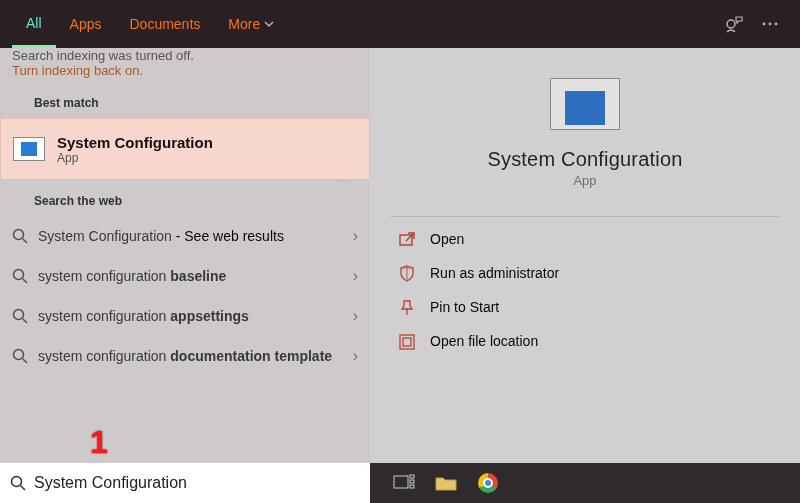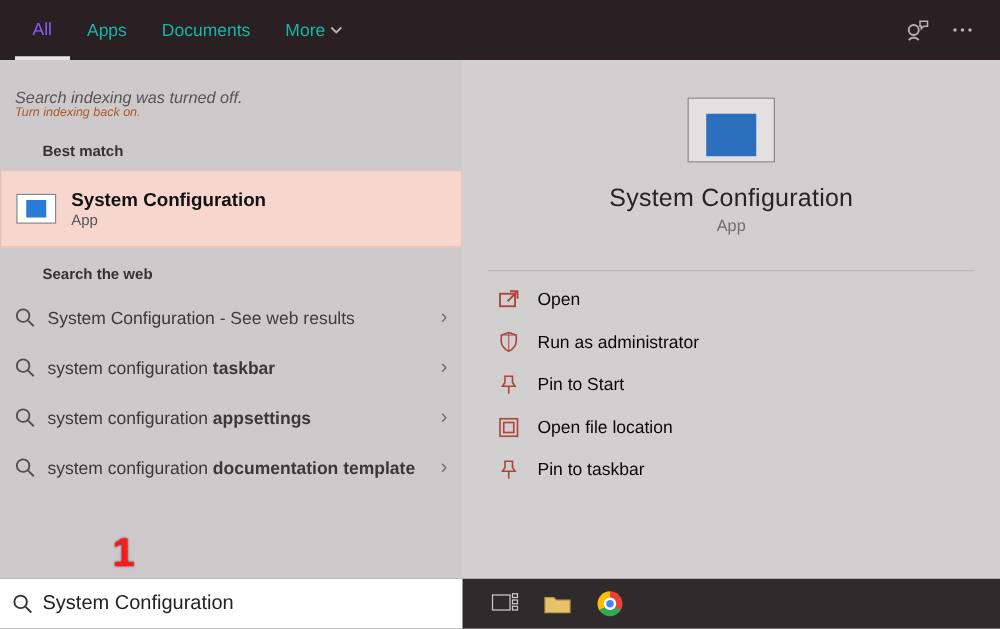--- a/index.html
+++ b/index.html
@@ -13,37 +13,37 @@
     display: flex;
     align-items: center;
     padding: 0 12px;
     color: #b9b2b5;
     font-size: 14px;
   }
   .tab {
     padding: 0 14px;
     height: 48px;
     display:flex; align-items:center;
-    color:#14b8a6;
+    color:#f97316;
     cursor:pointer;
   }
-  .tab.active { color:#8b5cf6; border-bottom: 3px solid #e5e5e5; }
+  .tab.active { color:#5eead4; border-bottom: 3px solid #86efac; }
   .tab.more svg { margin-left:4px; }
   .header-spacer { flex:1; }
   .header-icon { width:36px; height:36px; display:flex; align-items:center; justify-content:center; color:#b9b2b5; }
 
   
   .main { display:flex; height: calc(100% - 48px - 40px); }
   .left { width: 370px; background: #e8e6e7; position:relative; }
   .right { flex:1; background: #ecebeb; position:relative; }
 
   
-  .indexing-msg { padding: 22px 12px 4px; font-style: italic; }
+  .indexing-msg { padding: 0 12px 4px; }
   .indexing-off { color:#5a5a5a; font-size:13px; }
-  .indexing-link { color:#c0602a; font-size:10px; }
+  .indexing-link { color:#c0602a; font-size:13px; }
 
   .section-label { font-size:12px; font-weight:600; color:#333; padding: 14px 12px 8px; margin-left: 22px; }
 
   .best-match-row {
     display:flex; align-items:center;
     height: 62px; padding: 0 12px;
     background: #f6d6cd;
     border: 1px solid #e9bfb5;
     position:relative;
   }
@@ -54,21 +54,21 @@
   .app-icon .inner { width:16px; height:14px; background:#2a7bd6; }
   .best-title { font-size:15px; font-weight:600; color:#111; }
   .best-sub { font-size:12px; color:#555; }
 
   .web-item {
     display:flex; align-items:center; justify-content:space-between;
     height:40px; padding: 0 12px; color:#3a3a3a; font-size:14px;
   }
   .web-item .wi-left { display:flex; align-items:center; gap:10px; flex:1; min-width:0;}
   .web-item .wi-text { flex:1; min-width:0; }
-  .web-item .wi-text span.light { color:#404040; }
+  .web-item .wi-text span.light { color:#000000; }
   .web-item .wi-text b { font-weight:600; }
   .chev { color:#7a7a7a; font-size:16px; padding-left:8px;}
   .loupe { width:16px; height:16px; flex:none; }
 
   
   .detail-head { display:flex; flex-direction:column; align-items:center; padding:30px 20px 10px; }
   .detail-icon-wrap {
     width:70px; height:52px; background:#fff; border:1px solid #999;
     display:flex; align-items:flex-end; justify-content:center; padding:4px;
   }
@@ -188,21 +188,21 @@
       <div class="wi-text"><span>System Configuration</span><span class="light"> - See web results</span></div>
     </div>
     <div class="chev">›</div>
         </div>
         <div class="web-item">
     <div class="wi-left">
       <svg class="loupe" viewBox="0 0 16 16">
         <circle cx="6.5" cy="6.5" r="5" stroke="#555" stroke-width="1.5" fill="none"></circle>
         <line x1="10.5" y1="10.5" x2="15" y2="15" stroke="#555" stroke-width="1.5"></line>
       </svg>
-      <div class="wi-text"><span>system configuration </span><b>taskbar</b></div>
+      <div class="wi-text"><span>system configuration </span><b>baseline</b></div>
     </div>
     <div class="chev">›</div>
         </div>
         <div class="web-item">
     <div class="wi-left">
       <svg class="loupe" viewBox="0 0 16 16">
         <circle cx="6.5" cy="6.5" r="5" stroke="#555" stroke-width="1.5" fill="none"></circle>
         <line x1="10.5" y1="10.5" x2="15" y2="15" stroke="#555" stroke-width="1.5"></line>
       </svg>
       <div class="wi-text"><span>system configuration </span><b>appsettings</b></div>
@@ -262,29 +262,20 @@
         </div>
         <div class="action-row">
           <span class="aicon">
             <svg viewBox="0 0 18 18">
               <rect x="2" y="2" width="14" height="14" stroke="#c24b3e" fill="none" stroke-width="1.3"></rect>
               <rect x="5" y="5" width="8" height="8" stroke="#c24b3e" fill="none" stroke-width="1.3"></rect>
             </svg>
           </span>
                  <span>Open file location</span>
         </div>
-        <div class="action-row">
-          <span class="aicon">
-            <svg viewBox="0 0 18 18">
-              <path d="M6 2 h6 v5 l2 3 h-10 l2 -3 z" stroke="#c24b3e" fill="none" stroke-width="1.3"></path>
-              <line x1="9" y1="10" x2="9" y2="16" stroke="#c24b3e" stroke-width="1.3"></line>
-            </svg>
-          </span>
-                 <span>Pin to taskbar</span>
-        </div>
       </div>
   </div>
 </div>
 
 <div class="taskbar">
   <div class="searchbox">
     <svg class="loupe" viewBox="0 0 16 16">
       <circle cx="6.5" cy="6.5" r="5" stroke="#333" stroke-width="1.5" fill="none"></circle>
       <line x1="10.5" y1="10.5" x2="15" y2="15" stroke="#333" stroke-width="1.5"></line>
     </svg>

